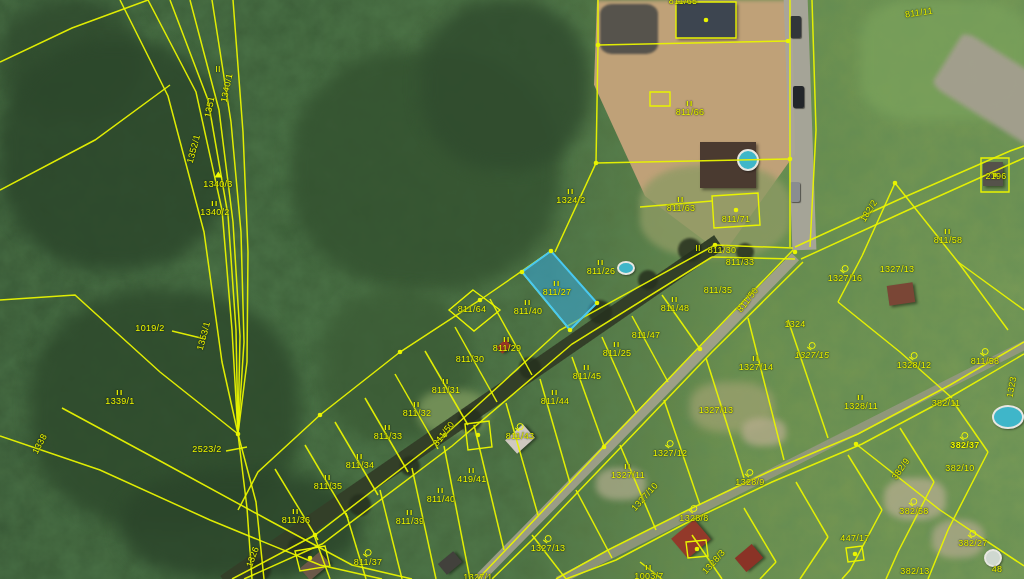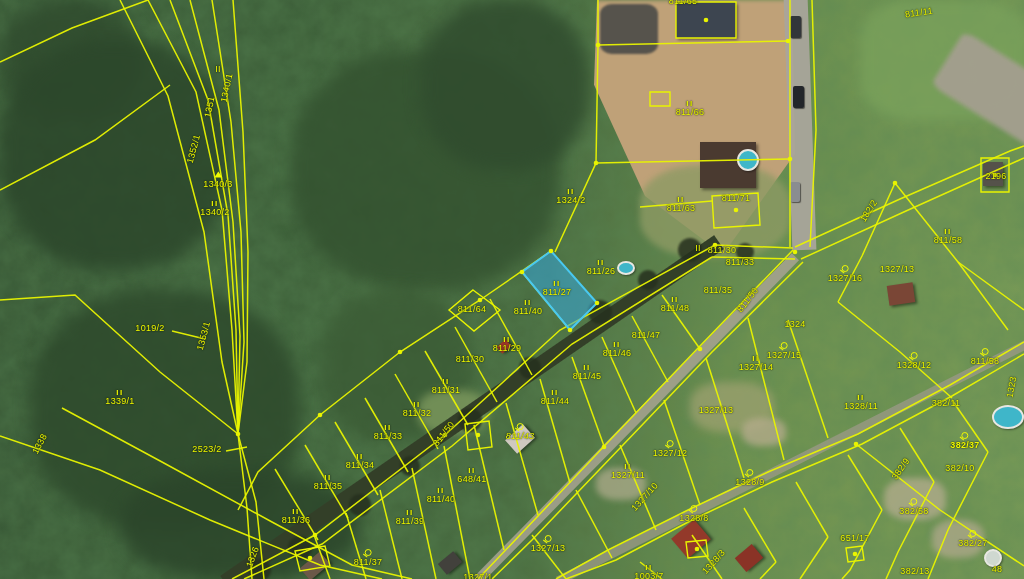--- a/index.html
+++ b/index.html
@@ -267,21 +267,21 @@
         <span>811/65</span>
       </div>
       <div class="lab" style="left: 690px; top: 108px; transform: translate(-50%, -50%);">
         <span class="sym">II</span>
         <span>811/66</span>
       </div>
       <div class="lab" style="left: 681px; top: 204px; transform: translate(-50%, -50%);">
         <span class="sym">II</span>
         <span>811/63</span>
       </div>
-      <div class="lab" style="left: 736px; top: 198px; transform: translate(-50%, -50%);">
+      <div class="lab" style="left: 736px; top: 219px; transform: translate(-50%, -50%);">
         <span>811/71</span>
       </div>
       <div class="lab" style="left: 919px; top: 13px; transform: translate(-50%, -50%) rotate(-8deg);">
         <span>811/11</span>
       </div>
       <div class="lab" style="left: 869px; top: 211px; transform: translate(-50%, -50%) rotate(-58deg);">
         <span>182/2</span>
       </div>
       <div class="lab" style="left: 948px; top: 236px; transform: translate(-50%, -50%);">
         <span class="sym">II</span>
@@ -375,53 +375,53 @@
       <div class="lab" style="left: 410px; top: 517px; transform: translate(-50%, -50%);">
         <span class="sym">II</span>
         <span>811/39</span>
       </div>
       <div class="lab" style="left: 441px; top: 495px; transform: translate(-50%, -50%);">
         <span class="sym">II</span>
         <span>811/40</span>
       </div>
       <div class="lab" style="left: 472px; top: 475px; transform: translate(-50%, -50%);">
         <span class="sym">II</span>
-        <span>648/41</span>
-      </div>
-      <div class="lab" style="left: 520px; top: 432px; transform: translate(-50%, -50%); font-style: italic;">
+        <span>419/41</span>
+      </div>
+      <div class="lab" style="left: 520px; top: 432px; transform: translate(-50%, -50%);">
         <span class="symo"></span>
         <span>811/43</span>
       </div>
       <div class="lab" style="left: 555px; top: 397px; transform: translate(-50%, -50%);">
         <span class="sym">II</span>
         <span>811/44</span>
       </div>
       <div class="lab" style="left: 587px; top: 372px; transform: translate(-50%, -50%);">
         <span class="sym">II</span>
         <span>811/45</span>
       </div>
       <div class="lab" style="left: 617px; top: 349px; transform: translate(-50%, -50%);">
         <span class="sym">II</span>
-        <span>811/46</span>
+        <span>811/25</span>
       </div>
       <div class="lab" style="left: 646px; top: 335px; transform: translate(-50%, -50%);">
         <span>811/47</span>
       </div>
       <div class="lab" style="left: 675px; top: 304px; transform: translate(-50%, -50%);">
         <span class="sym">II</span>
         <span>811/48</span>
       </div>
       <div class="lab" style="left: 645px; top: 497px; transform: translate(-50%, -50%) rotate(-48deg);">
         <span>1327/10</span>
       </div>
       <div class="lab" style="left: 756px; top: 363px; transform: translate(-50%, -50%);">
         <span class="sym">II</span>
         <span>1327/14</span>
       </div>
-      <div class="lab" style="left: 784px; top: 351px; transform: translate(-50%, -50%);">
+      <div class="lab" style="left: 812px; top: 351px; transform: translate(-50%, -50%); font-style: italic;">
         <span class="symo"></span>
         <span>1327/15</span>
       </div>
       <div class="lab" style="left: 795px; top: 324px; transform: translate(-50%, -50%);">
         <span>1324</span>
       </div>
       <div class="lab" style="left: 670px; top: 449px; transform: translate(-50%, -50%);">
         <span class="symo"></span>
         <span>1327/12</span>
       </div>
@@ -483,20 +483,20 @@
         <span class="symo"></span>
         <span>382/27</span>
       </div>
       <div class="lab" style="left: 915px; top: 571px; transform: translate(-50%, -50%);">
         <span>382/13</span>
       </div>
       <div class="lab" style="left: 790px; top: 566px; transform: translate(-50%, -50%); margin-top: 37px;">
         <span>382/15</span>
       </div>
       <div class="lab" style="left: 855px; top: 538px; transform: translate(-50%, -50%);">
-        <span>651/17</span>
+        <span>447/17</span>
       </div>
       <div class="lab" style="left: 997px; top: 569px; transform: translate(-50%, -50%); justify-content: flex-end;">
         <span>48</span>
       </div>
     </div>
 
 </div>
 
 </body></html>

